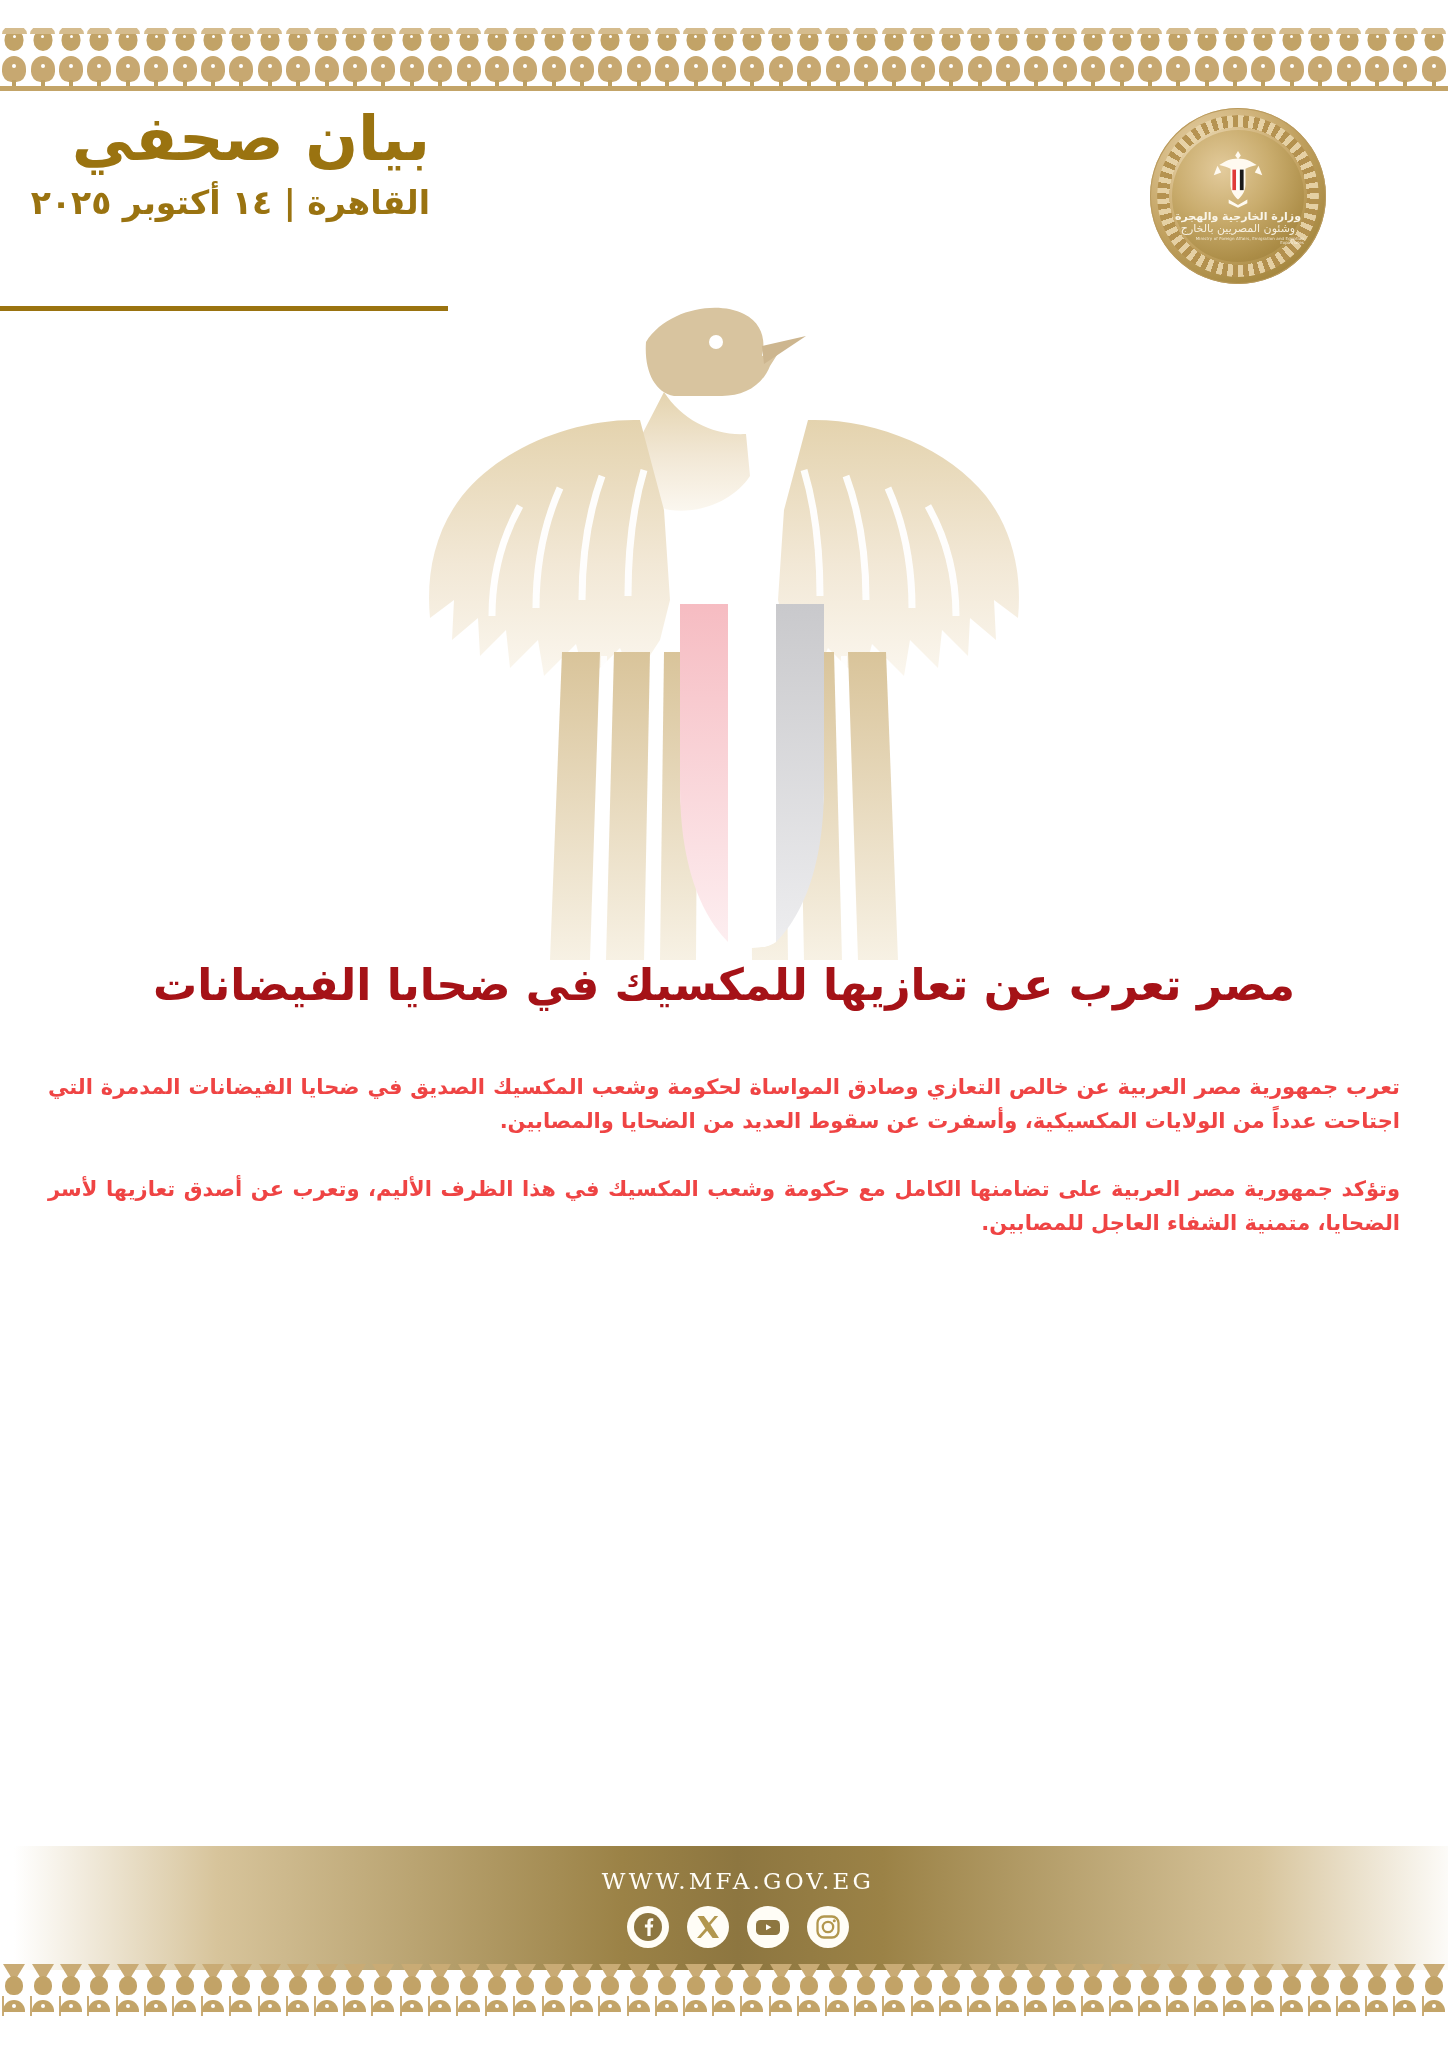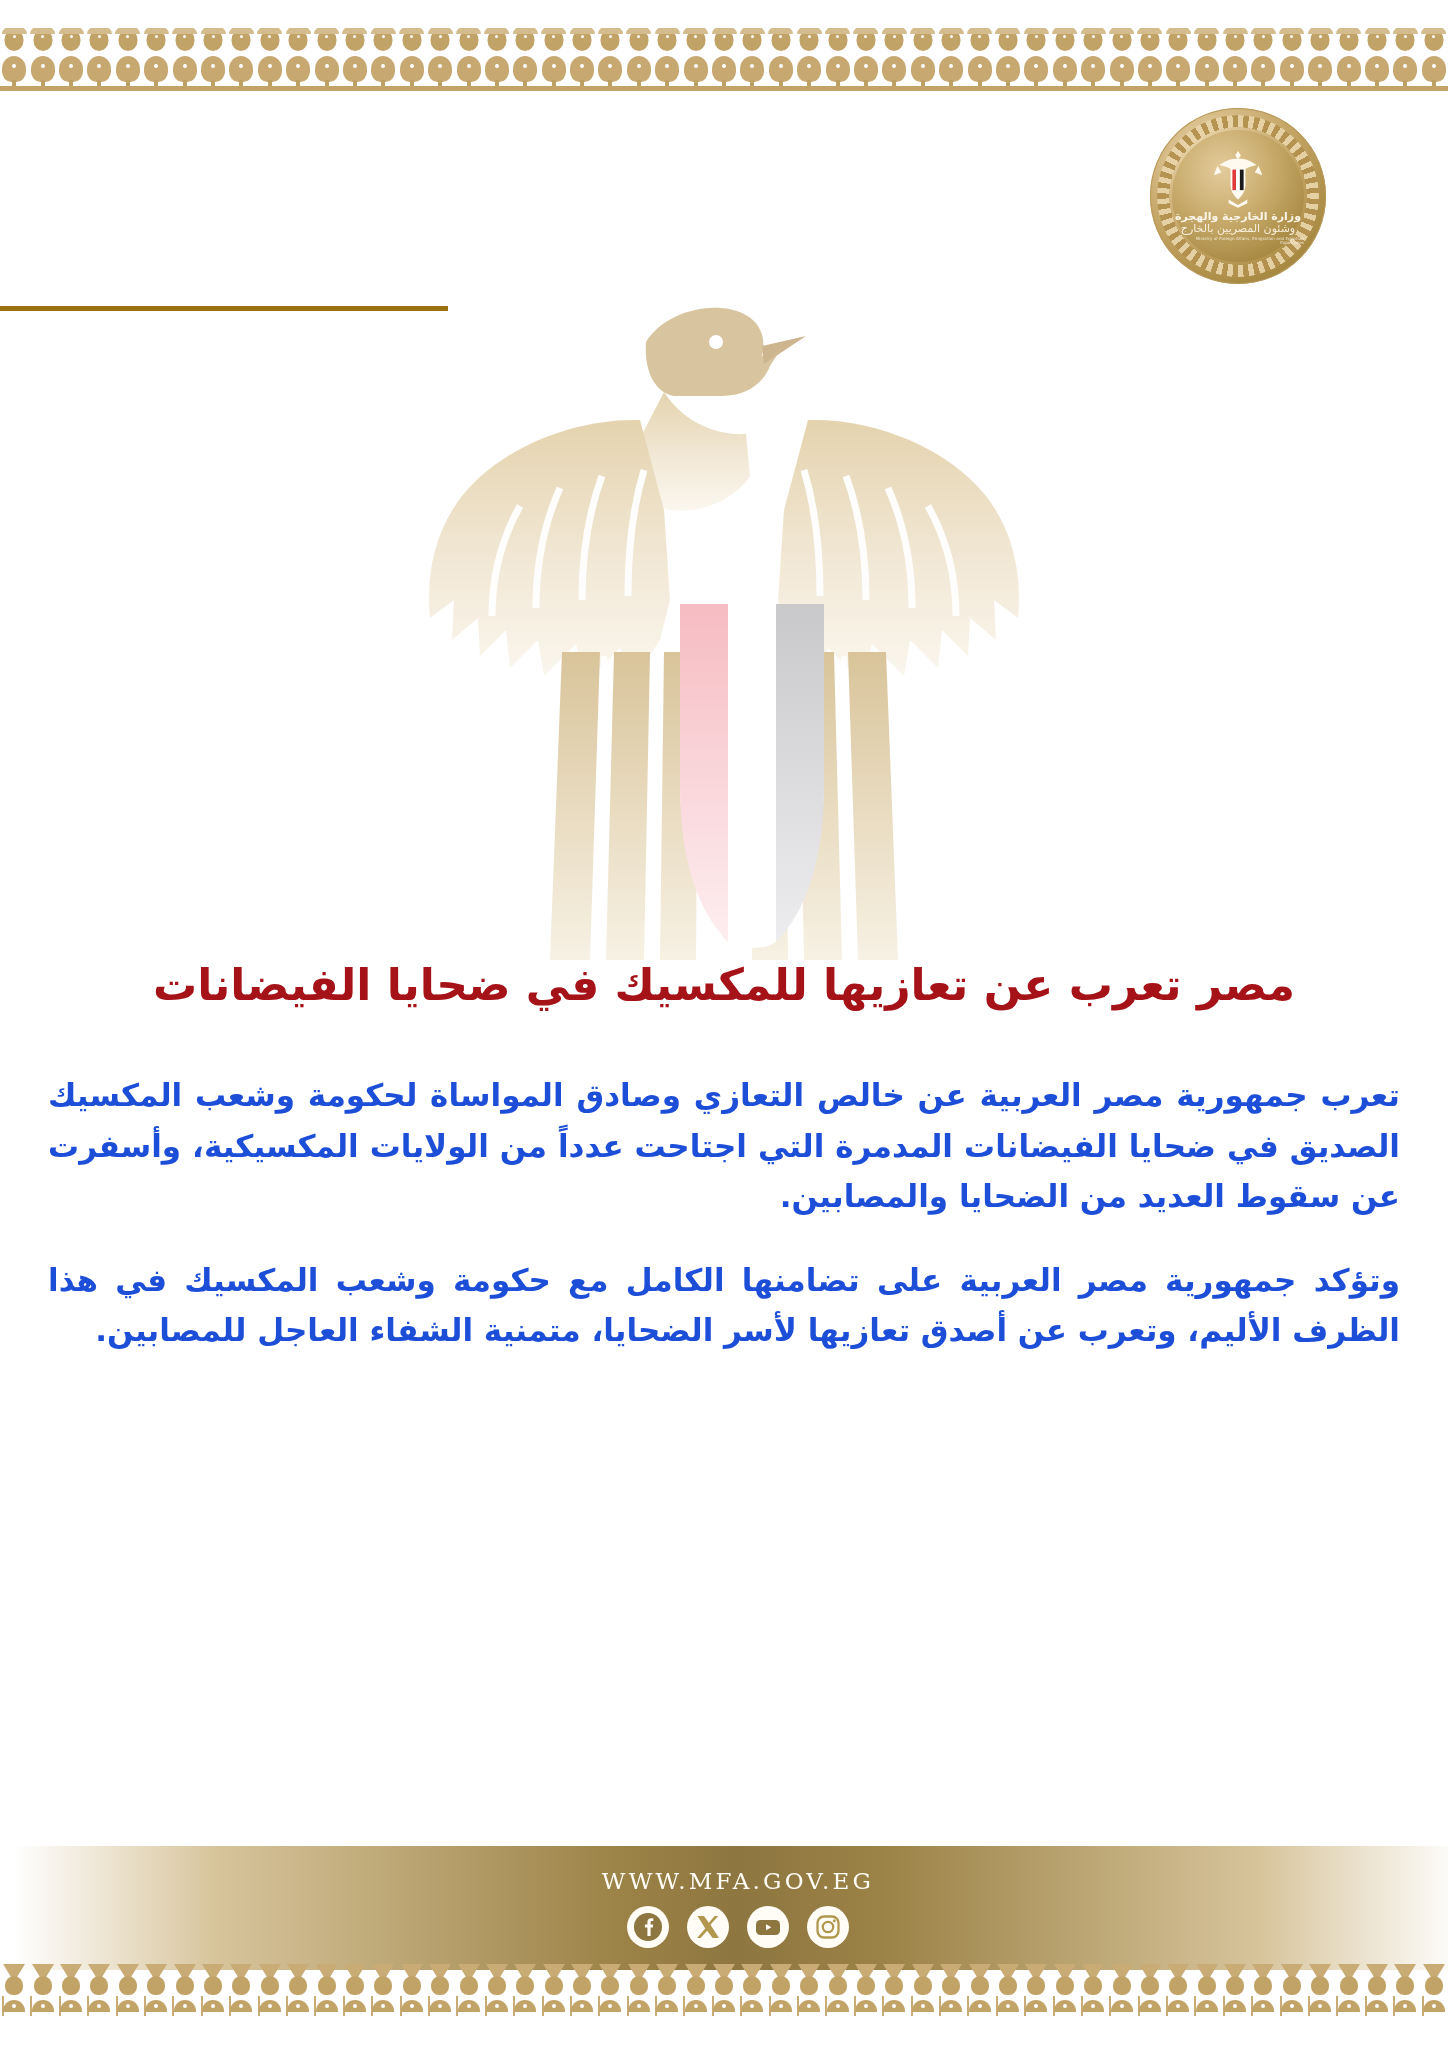--- a/index.html
+++ b/index.html
@@ -141,21 +141,21 @@
   }
 
   
   .content{position:absolute;top:955px;left:0;width:1448px;padding:0 48px;box-sizing:border-box;}
   .headline{
     color:#a51217;font-size:44px;font-weight:bold;text-align:center;
     direction:rtl;line-height:1.35;margin:0 0 56px 0;
     font-family:"DejaVu Sans","Liberation Sans",sans-serif;
   }
   .para{
-    color:#1d4ed8;font-size:31px;font-weight:bold;direction:rtl;
+    color:#ef4444;font-size:21px;font-weight:bold;direction:rtl;
     text-align:justify;text-align-last:right;line-height:1.62;
     margin:0 0 34px 0;
     font-family:"DejaVu Sans","Liberation Sans",sans-serif;
   }
 
   
   .footer{
     position:absolute;left:14px;bottom:78px;width:1448px;height:124px;
     background:linear-gradient(90deg,#ffffff 0%,#d7c49b 14%,#9b8246 42%,#8d7640 50%,#9b8246 60%,#d7c49b 86%,#ffffff 100%);
     display:flex;flex-direction:column;align-items:center;justify-content:center;
@@ -538,20 +538,24 @@
           <div class="unit-b">
             <span class="petal"></span>
             <span class="stalk"></span>
           </div>
         </div>
     </div>
   </div>
   <div class="divider-bar" style="top:86px;"></div>
 
   <div class="header">
+    <div class="hdr-title-wrap">
+      <div class="hdr-title">بيان صحفي</div>
+      <div class="hdr-date">القاهرة | ١٤ أكتوبر ٢٠٢٥</div>
+    </div>
     <div class="hdr-rule"></div>
   </div>
 
   <div class="seal">
     <div class="seal-ring"></div>
     <div class="seal-inner">
       <svg class="seal-eagle" viewBox="0 0 60 66">
         <g fill="#fffaf0">
           <path d="M30 4 L33 9 L30 13 L27 9 Z"></path>
           <path d="M30 12 C22 12 16 15 10 19 C14 20 18 21 22 23 L22 40 C22 46 25 52 30 56 C35 52 38 46 38 40 L38 23 C42 21 46 20 50 19 C44 15 38 12 30 12 Z"></path>

